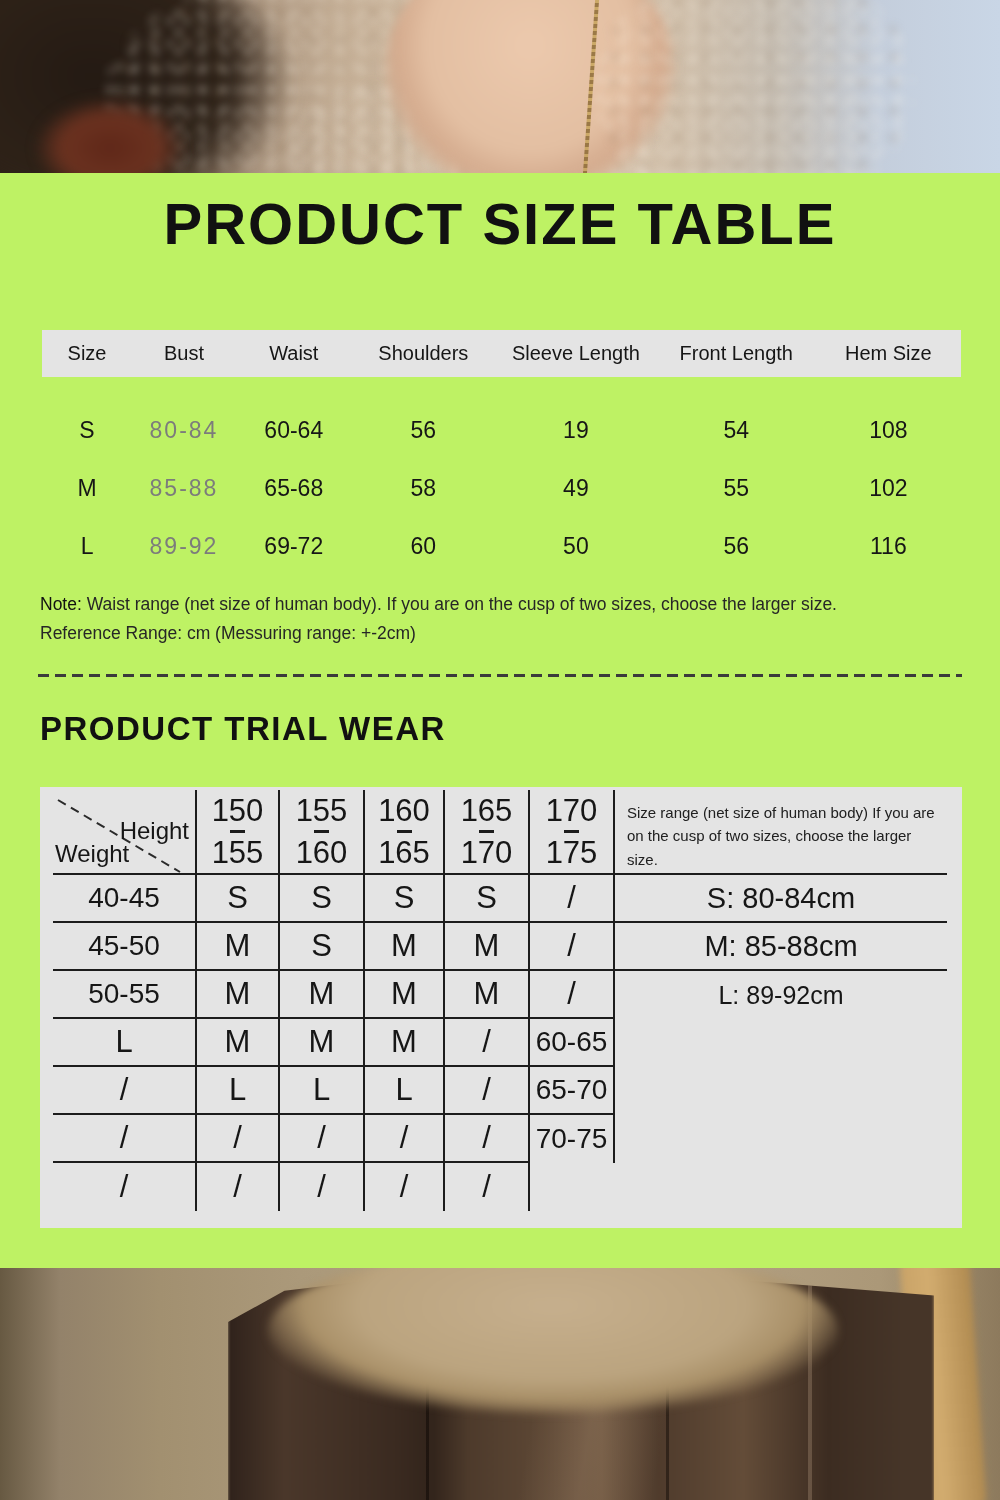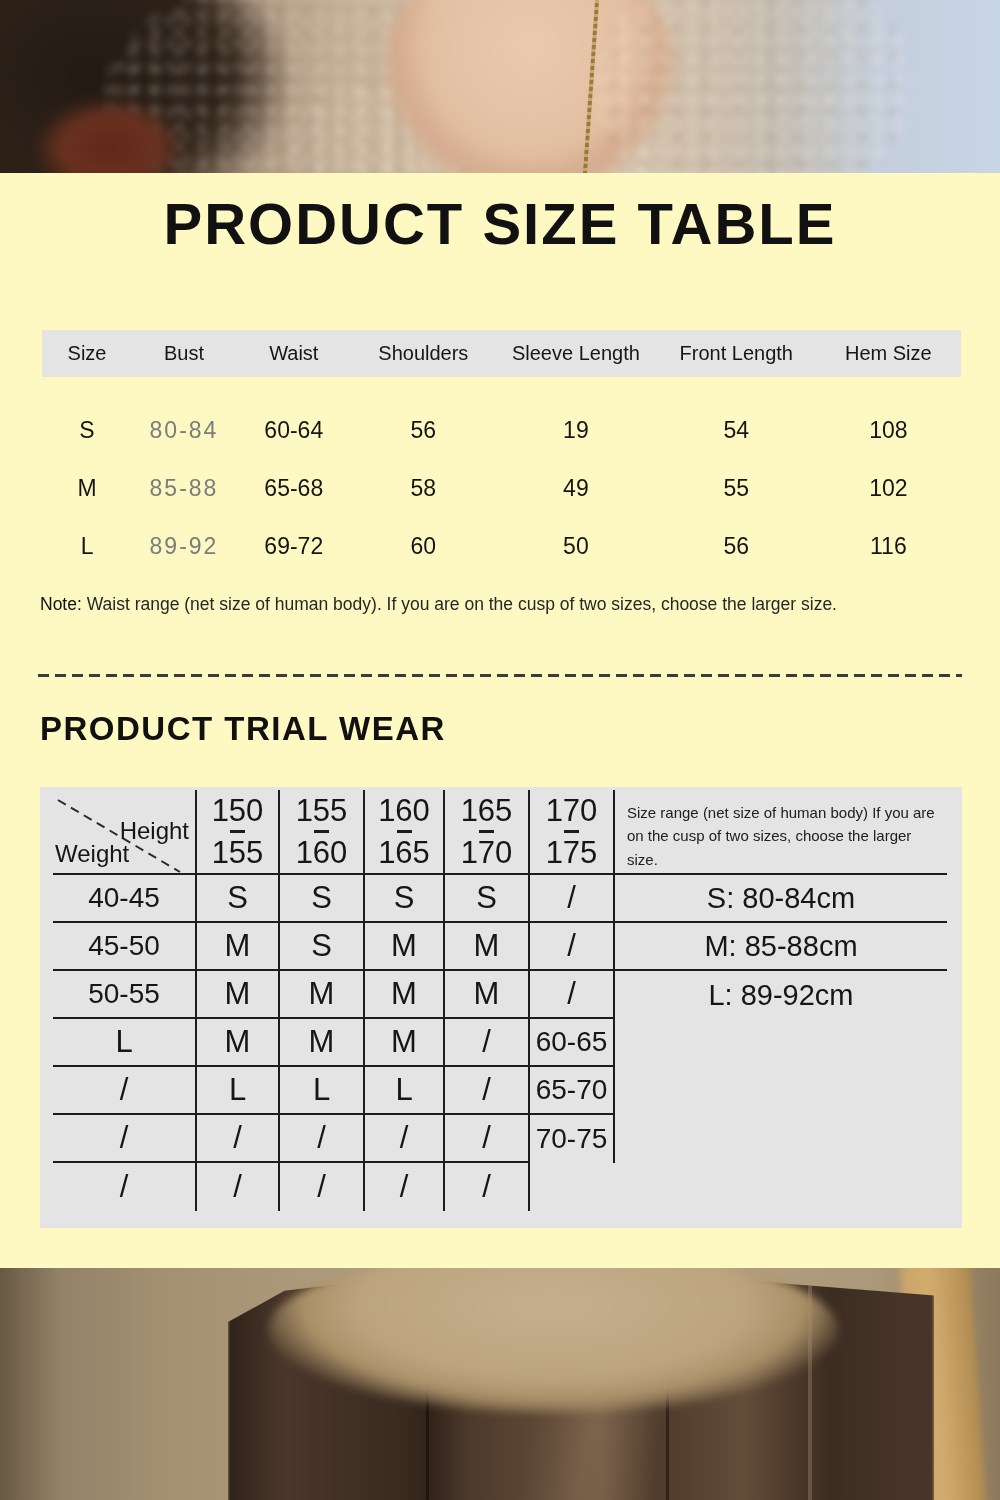--- a/index.html
+++ b/index.html
@@ -1,16 +1,16 @@
 <!DOCTYPE html>
 <html><head>
 <meta charset="utf-8">
 <style>
   html,body{margin:0;padding:0;background:#ffffff;}
-  .page{position:relative;width:1000px;height:1500px;background:#fef9c3;overflow:hidden;
+  .page{position:relative;width:1000px;height:1500px;background:#bef264;overflow:hidden;
         font-family:"Liberation Sans", sans-serif;color:#141414;margin:0 auto;}
 
   
   .photo{position:absolute;left:0;width:1000px;overflow:hidden;}
   .photo-top{top:0;height:173px;}
   .photo-bottom{top:1268px;height:232px;}
   .photo .layer{position:absolute;}
   .pt-bg{left:0;top:0;width:1000px;height:173px;
     background:linear-gradient(90deg,#2d2019 0%,#46362a 7%,#86705d 15%,#a8927c 24%,
       #c3ad94 34%,#d2bda4 46%,#d9c4ac 58%,#cfbea9 68%,#c3bbb0 78%,#c4cedc 88%,#c9d6e6 100%);}
@@ -99,21 +99,21 @@
   .corner{position:relative;}
   .corner svg{position:absolute;left:0;top:0;}
   .corner .t1{position:absolute;right:6px;top:27px;font-size:24px;}
   .corner .t2{position:absolute;left:2px;bottom:5px;font-size:24px;}
   .hh{flex-direction:column;font-size:31px;line-height:1;}
   .hh .dash{width:15px;height:3px;background:#1c1c1c;margin:4px 0;}
   .info-note{align-items:flex-start;justify-content:flex-start;padding:11px 4px 0 12px;
              font-size:15px;line-height:1.55;color:#202020;text-align:left;display:flex;}
   .info-size{font-size:29px;}
   .info-span{grid-column:7;grid-row:4/9;align-items:flex-start;}
-  .info-span .inner{width:100%;height:48px;display:flex;align-items:center;justify-content:center;font-size:29px;}
+  .info-span .inner{width:100%;height:48px;display:flex;align-items:center;justify-content:center;font-size:25px;}
 </style>
 </head>
 <body>
 
 <div class="page">
 
   <div class="photo photo-top">
     <div class="layer pt-bg"></div>
     <div class="layer pt-hair"></div>
     <div class="layer pt-fur-left fur-tex"></div>
@@ -162,20 +162,21 @@
         <div class="stc stc-3">60</div>
         <div class="stc stc-4">50</div>
         <div class="stc stc-5">56</div>
         <div class="stc stc-6">116</div>
       </div>
     </div>
   </div>
 
   <div class="note">
     <div><b>Note:</b><span> Waist range (net size of human body). If you are on the cusp of two sizes, choose the larger size.</span></div>
+    <div>Reference Range: cm (Messuring range: +-2cm)</div>
   </div>
 
   <div class="dashed"></div>
 
   <div class="h2">PRODUCT TRIAL WEAR</div>
 
   <div class="panel">
     <div class="grid">
 
       <div class="c vr hb corner">

